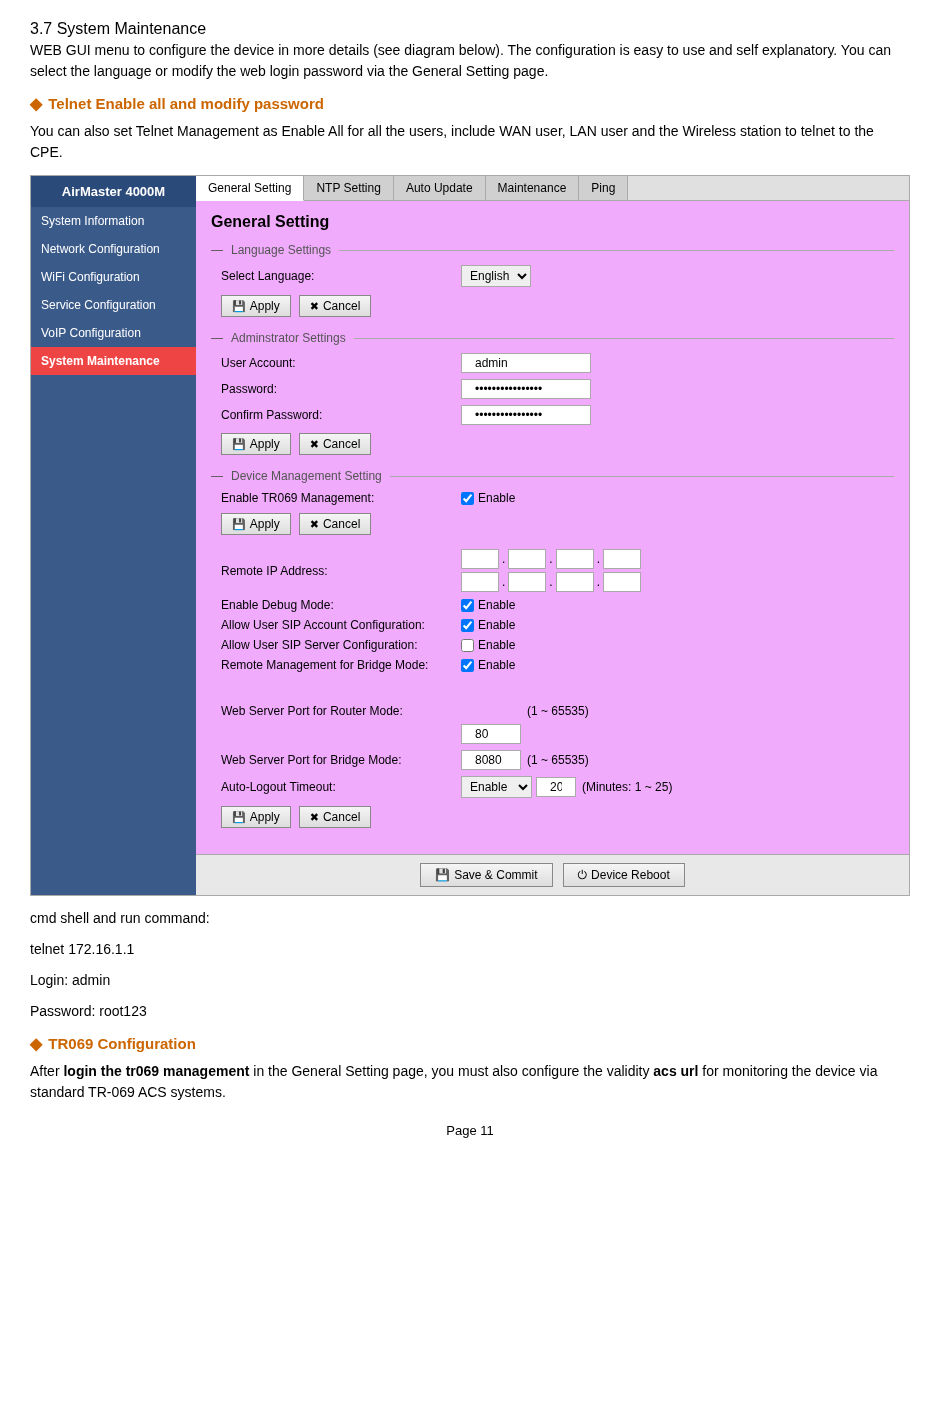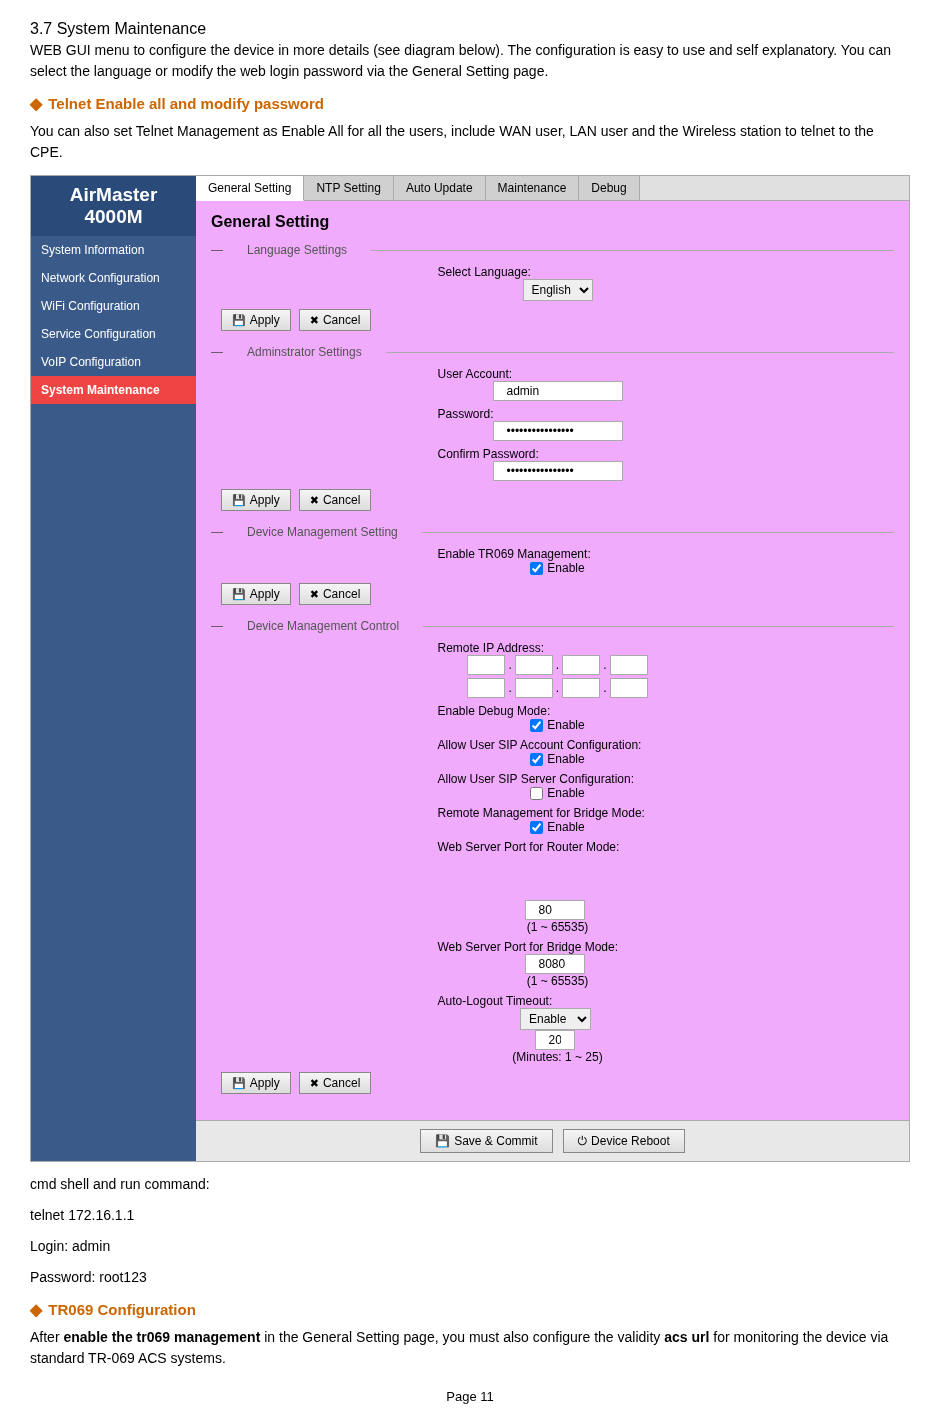--- a/index.html
+++ b/index.html
@@ -8,43 +8,43 @@
     h2 { font-size: 16px; font-weight: normal; margin-bottom: 2px; }
     p { margin-bottom: 10px; line-height: 1.5; }
     
     .section-heading { color: #cc6600; font-size: 15px; font-weight: bold; margin: 12px 0 8px 0; display: flex; align-items: center; gap: 6px; }
     .diamond { color: #cc6600; font-size: 16px; }
     
     .ui-container { display: flex; border: 1px solid #aaa; margin: 12px 0; }
     
     
     .sidebar { width: 165px; background: #3a5a8a; flex-shrink: 0; }
-    .sidebar-brand { background: #2a4a7a; color: #fff; font-size: 19px; font-weight: bold; padding: 8px 10px; text-align: center; }
+    .sidebar-brand { background: #2a4a7a; color: #fff; font-size: 13px; font-weight: bold; padding: 8px 10px; text-align: center; }
     .sidebar-item { color: #fff; font-size: 12px; padding: 7px 10px; cursor: pointer; }
     .sidebar-item.selected { background: #ef4444; font-weight: bold; }
     
     
     .main-content { flex: 1; background: #f0abfc; }
     
     
     .tabs { display: flex; background: #e0e0e0; border-bottom: 1px solid #aaa; }
     .tab { padding: 5px 12px; font-size: 12px; cursor: pointer; border-right: 1px solid #aaa; background: #d0d0d0; }
     .tab.active { background: #fff; border-bottom: 1px solid #fff; margin-bottom: -1px; }
     
     
     .content-area { padding: 12px 15px; }
     .page-title { font-size: 16px; font-weight: bold; margin-bottom: 12px; }
     
     
     .section-block { margin-bottom: 14px; }
-    .section-line { display: flex; align-items: center; margin-bottom: 8px; gap: 24px; font-size: 12px; color: #555; }
+    .section-line { display: flex; align-items: center; margin-bottom: 8px; gap: 8px; font-size: 12px; color: #555; }
     .section-line::before { content: '— '; }
     .section-line-inner { flex: 1; border-bottom: 1px solid #aaa; }
     
-    .form-row { display: flex; align-items: center; margin-bottom: 6px; padding-left: 10px; font-size: 12px; flex-direction: column; }
+    .form-row { display: flex; align-items: center; margin-bottom: 6px; padding-left: 10px; font-size: 12px; }
     .form-label { width: 240px; }
     .form-input { border: 1px solid #aaa; padding: 2px 13px; font-size: 12px; width: 130px; }
     .form-select { border: 1px solid #aaa; padding: 2px 4px; font-size: 12px; }
     
     .btn-row { display: flex; gap: 8px; padding-left: 10px; margin: 8px 0; }
     .btn { padding: 3px 10px; font-size: 12px; cursor: pointer; border: 1px solid #888; background: linear-gradient(to bottom, #f5f5f5, #ddd); display: flex; align-items: center; gap: 4px; }
     .btn-icon { font-size: 11px; }
     
     .checkbox-row { display: flex; align-items: center; gap: 4px; font-size: 12px; }
     
@@ -85,21 +85,21 @@
     <div class="sidebar-item selected">System Maintenance</div>
   </div>
 
   <div class="main-content">
 
     <div class="tabs">
       <div class="tab active">General Setting</div>
       <div class="tab">NTP Setting</div>
       <div class="tab">Auto Update</div>
       <div class="tab">Maintenance</div>
-      <div class="tab">Debug</div>
+      <div class="tab">Ping</div>
     </div>
 
     <div class="content-area">
       <div class="page-title">General Setting</div>
 
       <div class="section-block">
         <div class="section-line">
           <span>Language Settings</span>
           <div class="section-line-inner"></div>
         </div>
@@ -168,24 +168,20 @@
             <span>Apply</span>
           </button>
           <button class="btn">
             <span class="btn-icon">✖</span>
             <span>Cancel</span>
           </button>
         </div>
       </div>
 
       <div class="section-block">
-        <div class="section-line">
-          <span>Device Management Control</span>
-          <div class="section-line-inner"></div>
-        </div>
         <div class="form-row">
           <div class="form-label">Remote IP Address:</div>
           <div>
             <div class="ip-group" style="margin-bottom:3px;">
               <input class="ip-input" type="text" style="">
               <span>.</span>
               <input class="ip-input" type="text" style="">
               <span>.</span>
               <input class="ip-input" type="text" style="">
               <span>.</span>
@@ -279,16 +275,16 @@
 <p>telnet 172.16.1.1</p>
 <p>Login: admin</p>
 <p>Password: root123</p>
 
 <div class="section-heading">
   <span class="diamond">◆</span>
   <span>TR069 Configuration</span>
 </div>
 
 <p>
-  <span>After </span><span class="bold-text">enable the tr069 management</span><span> in the General Setting page, you must also configure the validity </span><span class="bold-text">acs url</span><span> for monitoring the device via standard TR-069 ACS systems.</span>
+  <span>After </span><span class="bold-text">login the tr069 management</span><span> in the General Setting page, you must also configure the validity </span><span class="bold-text">acs url</span><span> for monitoring the device via standard TR-069 ACS systems.</span>
 </p>
 
 <div class="page-num">Page 11</div>
 
 </body></html>

